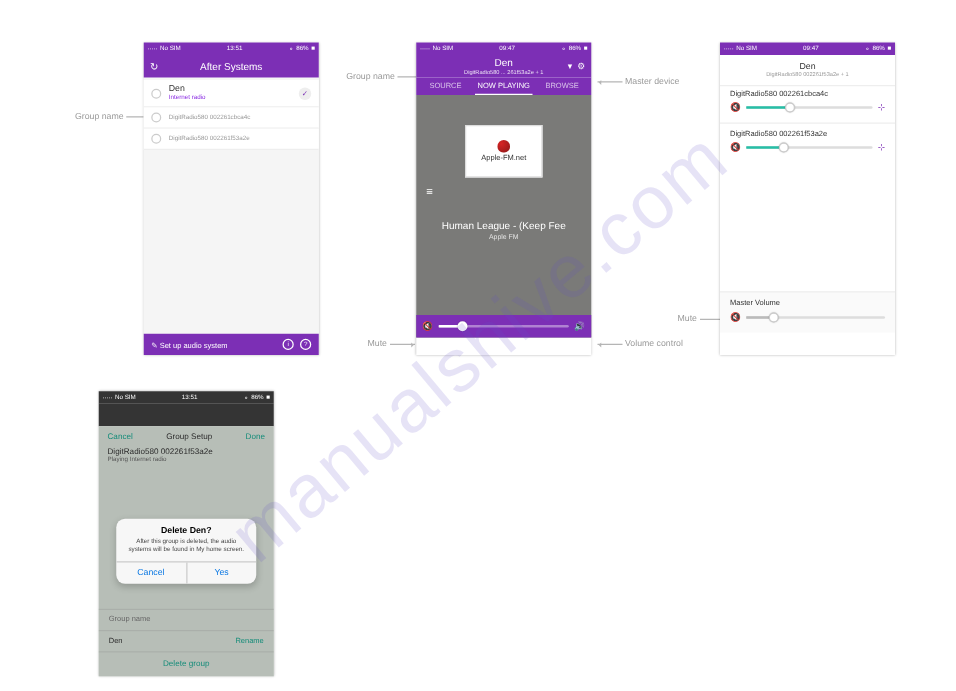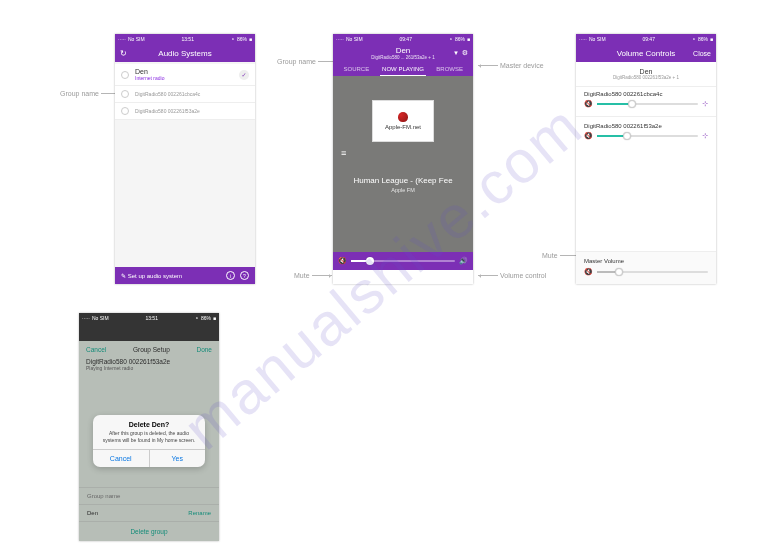--- a/index.html
+++ b/index.html
@@ -140,21 +140,21 @@
       </div>
     <div>13:51</div>
     <div class="right">
         <span>⚬</span>
         <span>86%</span>
         <span>■</span>
       </div>
   </div>
   <div class="header">
     <div class="hleft">↻</div>
-    <div class="hcenter">Audio Systems</div>
+    <div class="hcenter">After Systems</div>
   </div>
   <div class="body">
     <div class="listrow">
       <div class="dot"></div>
       <div class="txt">
         <div class="name">Den</div>
         <div class="sub">Internet radio</div>
       </div>
       <div class="check">✓</div>
     </div>
@@ -232,24 +232,20 @@
     <div class="left">
         <span>⋅⋅⋅⋅⋅</span>
         <span>No SIM</span>
       </div>
     <div>09:47</div>
     <div class="right">
         <span>⚬</span>
         <span>86%</span>
         <span>■</span>
       </div>
-  </div>
-  <div class="header">
-    <div class="hcenter">Volume Controls</div>
-    <div class="hright">Close</div>
   </div>
   <div class="vcbody">
     <div class="grouphead">
       <div class="gn">Den</div>
       <div class="gs">DigitRadio580 002261f53a2e + 1</div>
     </div>
     <div class="volrow">
       <div class="dn">DigitRadio580 002261cbca4c</div>
       <div class="ctrl">
         <span class="mute">🔇</span>

